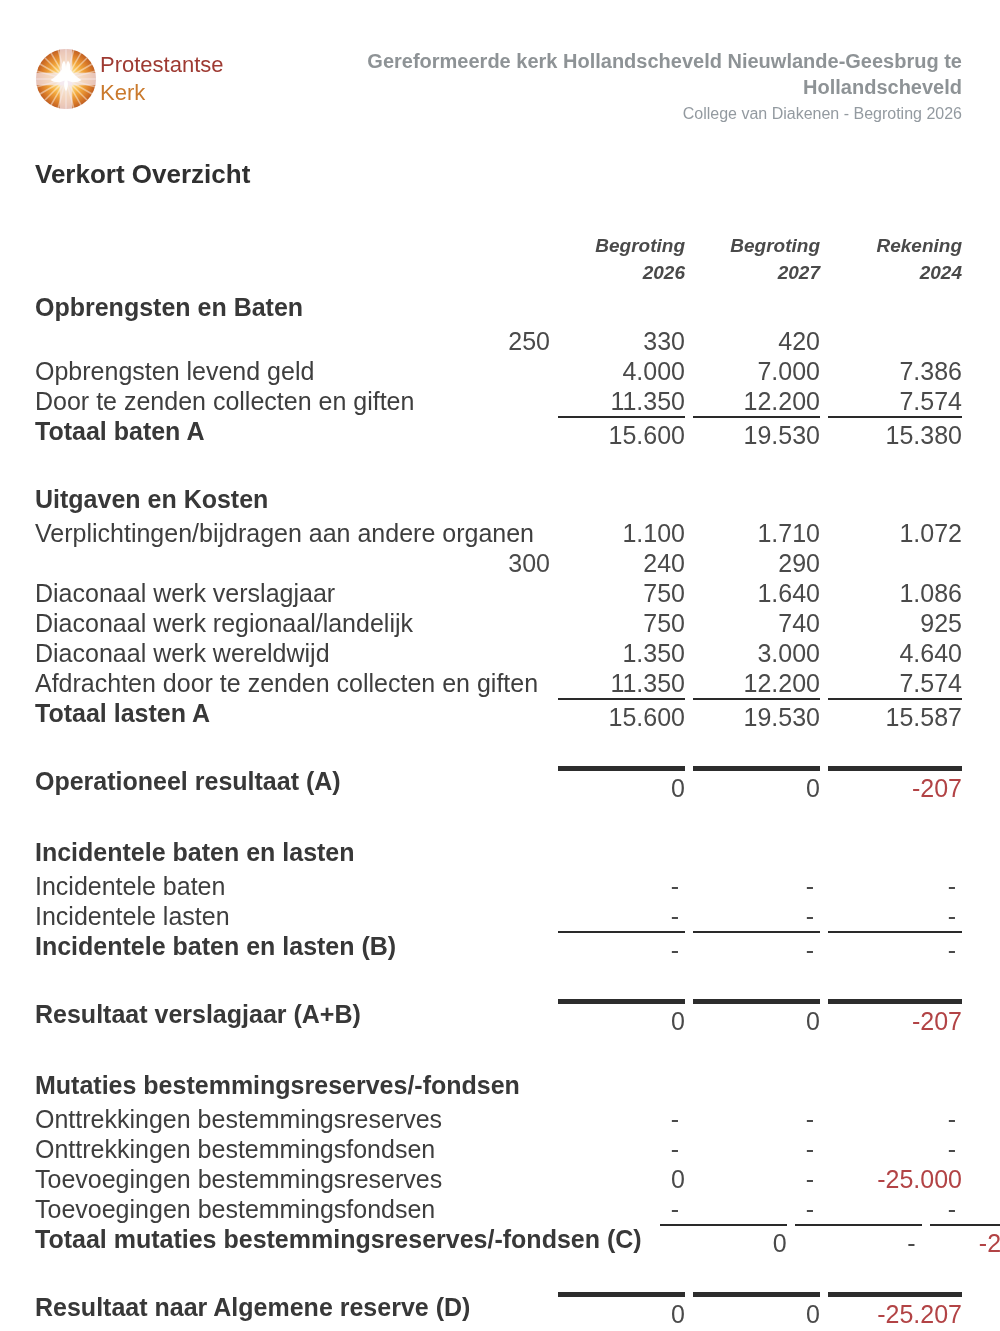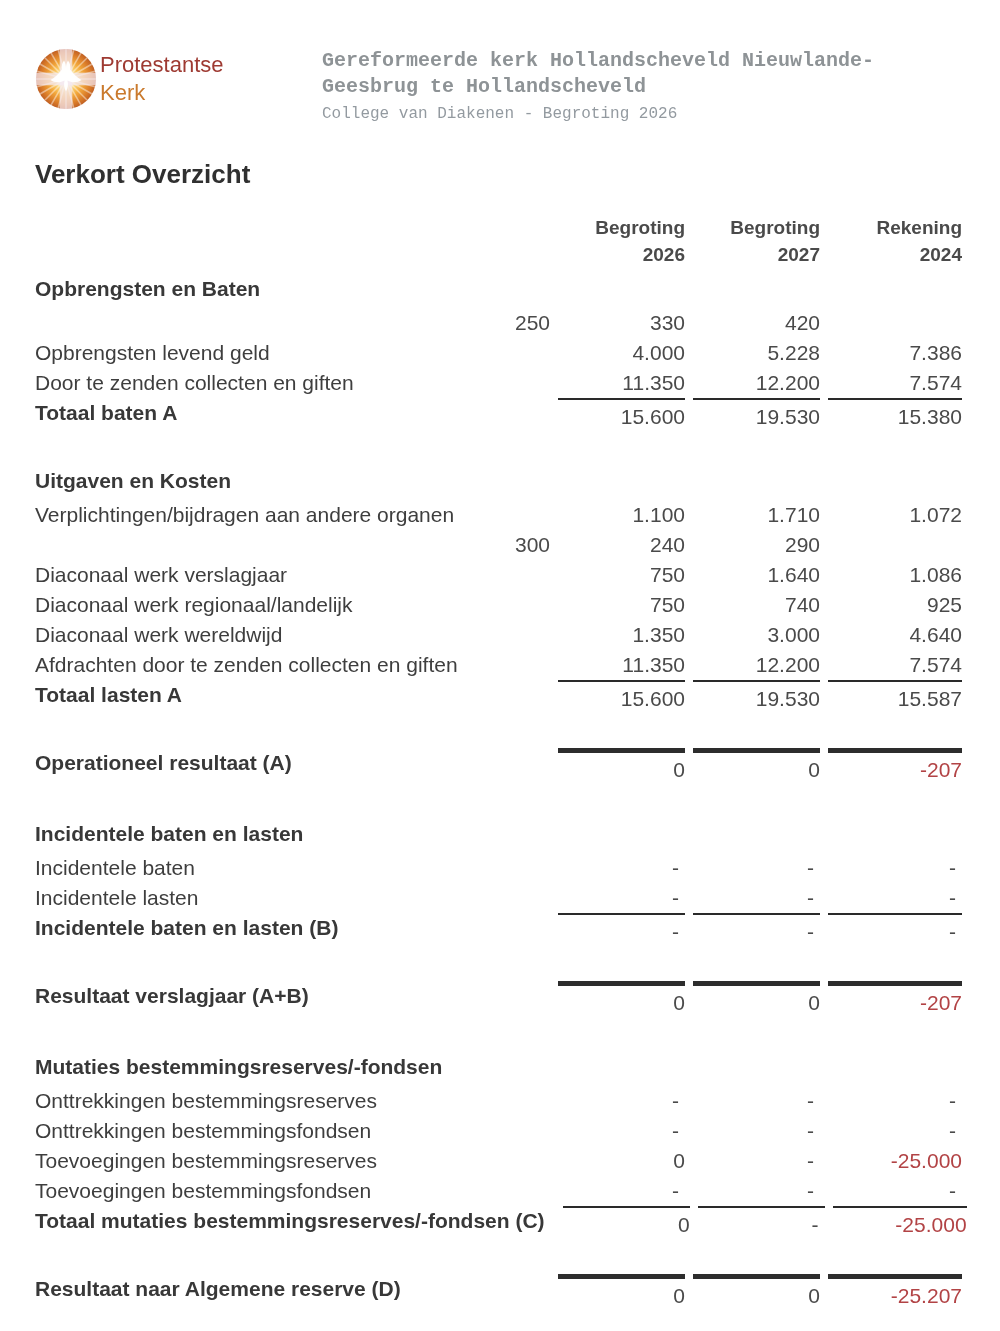--- a/index.html
+++ b/index.html
@@ -10,38 +10,38 @@
   }
 
   
   .top { display:flex; justify-content:space-between; align-items:flex-start; }
   .brand { display:flex; align-items:center; gap:3px; }
   .brand svg { display:block; }
   .brand-text { line-height:28px; font-size:22px; }
   .brand-line1 { color:var(--logo-red); }
   .brand-line2 { color:var(--logo-orange); }
 
-  .org { text-align:left; max-width:640px;font-family:Liberation Mono, monospace; }
+  .org { text-align:right; max-width:640px; }
   .org-name { font-weight:bold; color:#8e9396; font-size:20px; line-height:26px; }
   .org-sub  { color:#939aa0; font-size:16px; line-height:26px; margin-top:1px; }
 
   
   .title { font-size:26px; font-weight:bold; color:#303030; margin:32px 0 0 0; }
 
   
   .grid { display:grid; grid-template-columns:1fr 135px 135px 142px; }
-  .colheads { margin-top:24px; }
+  .colheads { margin-top:42px;font-style:italic; }
   .colhead { text-align:right; font-weight:bold; color:#4a4a4a; font-size:19px; line-height:27px; }
   .colhead span { display:block; }
 
   #table-body { margin-top:6px; }
   .section { margin-top:34px; }
   .section:first-child { margin-top:0; }
 
-  .row { font-size:21px; line-height:30px; }
+  .row { font-size:25px; line-height:30px; }
   .row .label { color:#3e3e3e; padding-right:10px; white-space:nowrap; }
   .row .label.bold { font-weight:bold; color:#383838; }
   .header-row { margin-bottom:4px; }
   .val { text-align:right; color:#4a4a4a; }
 
   .total .val  { border-top:2.5px solid #2a2a2a; margin-left:8px; padding-top:2px; }
   .result .val { border-top:5px solid #2d2d2d;  margin-left:8px; padding-top:2px; }
 
   .neg  { color:var(--neg); }
   .dash { padding-right:6px; }
@@ -129,21 +129,21 @@
           <div class="label bold">Opbrengsten en Baten</div>
         </div>
         <div class="grid row item">
           <div class="val"><span>250</span></div>
           <div class="val"><span>330</span></div>
           <div class="val"><span>420</span></div>
         </div>
         <div class="grid row item">
           <div class="label">Opbrengsten levend geld</div>
           <div class="val"><span>4.000</span></div>
-          <div class="val"><span>5.228</span></div>
+          <div class="val"><span>7.000</span></div>
           <div class="val"><span>7.386</span></div>
         </div>
         <div class="grid row item">
           <div class="label">Door te zenden collecten en giften</div>
           <div class="val"><span>11.350</span></div>
           <div class="val"><span>12.200</span></div>
           <div class="val"><span>7.574</span></div>
         </div>
         <div class="grid row total">
           <div class="label bold">Totaal baten A</div>

